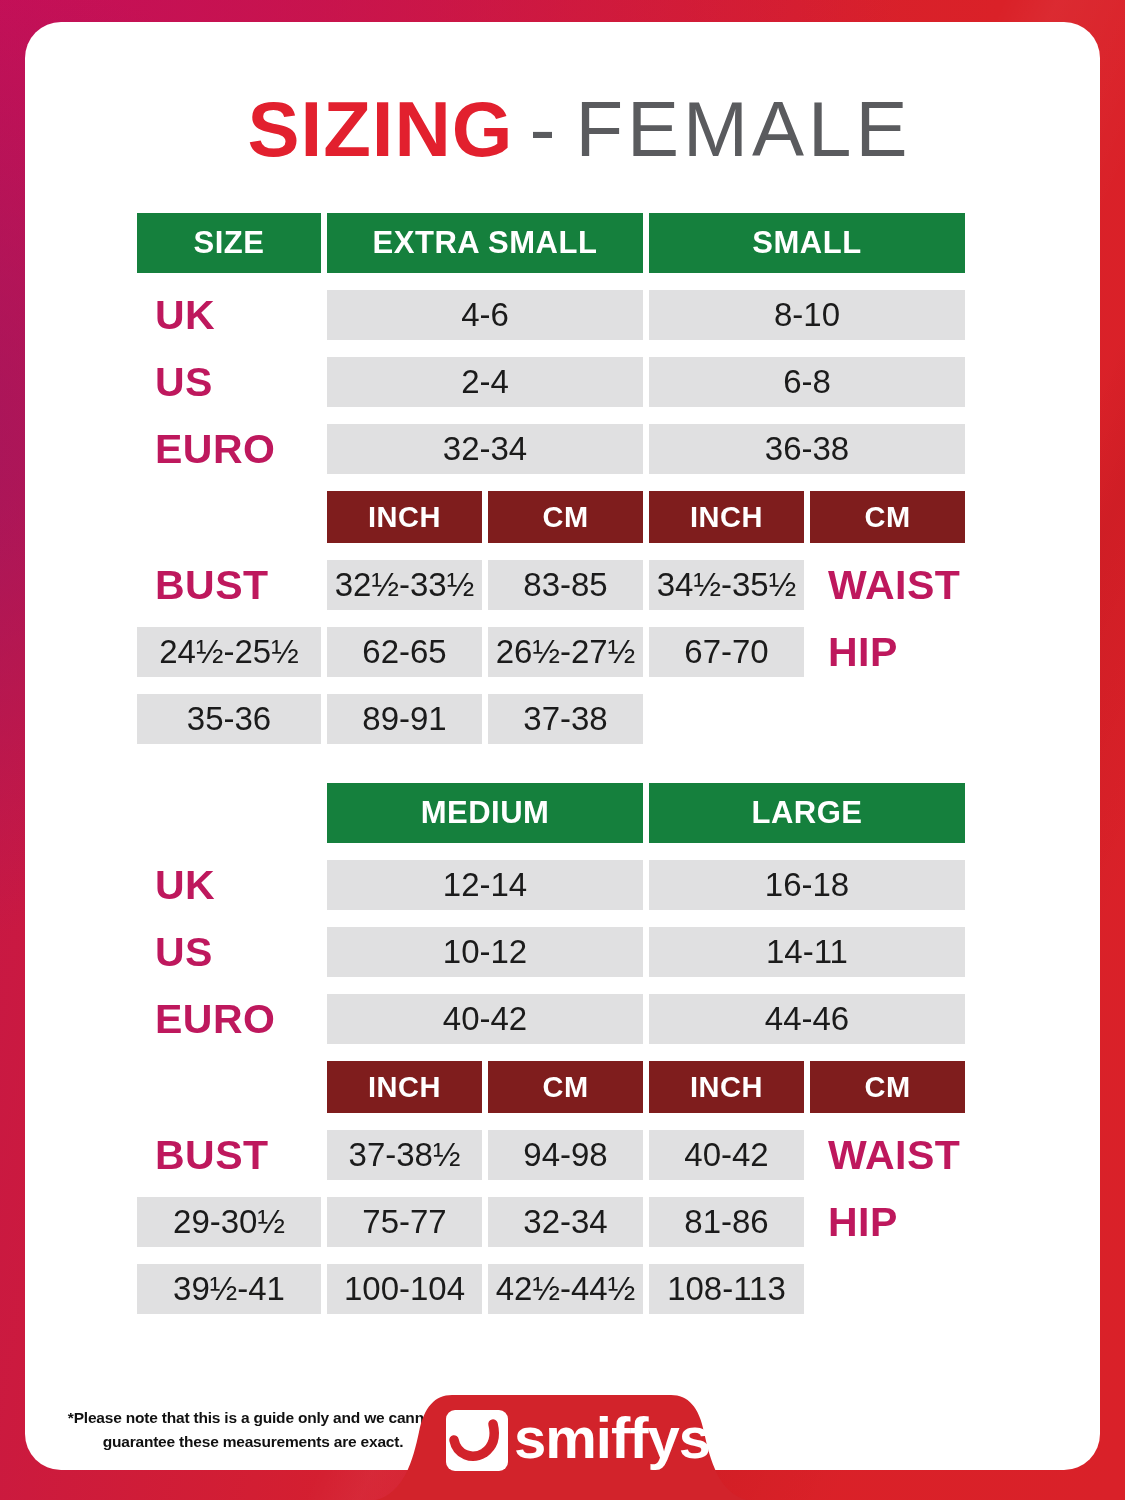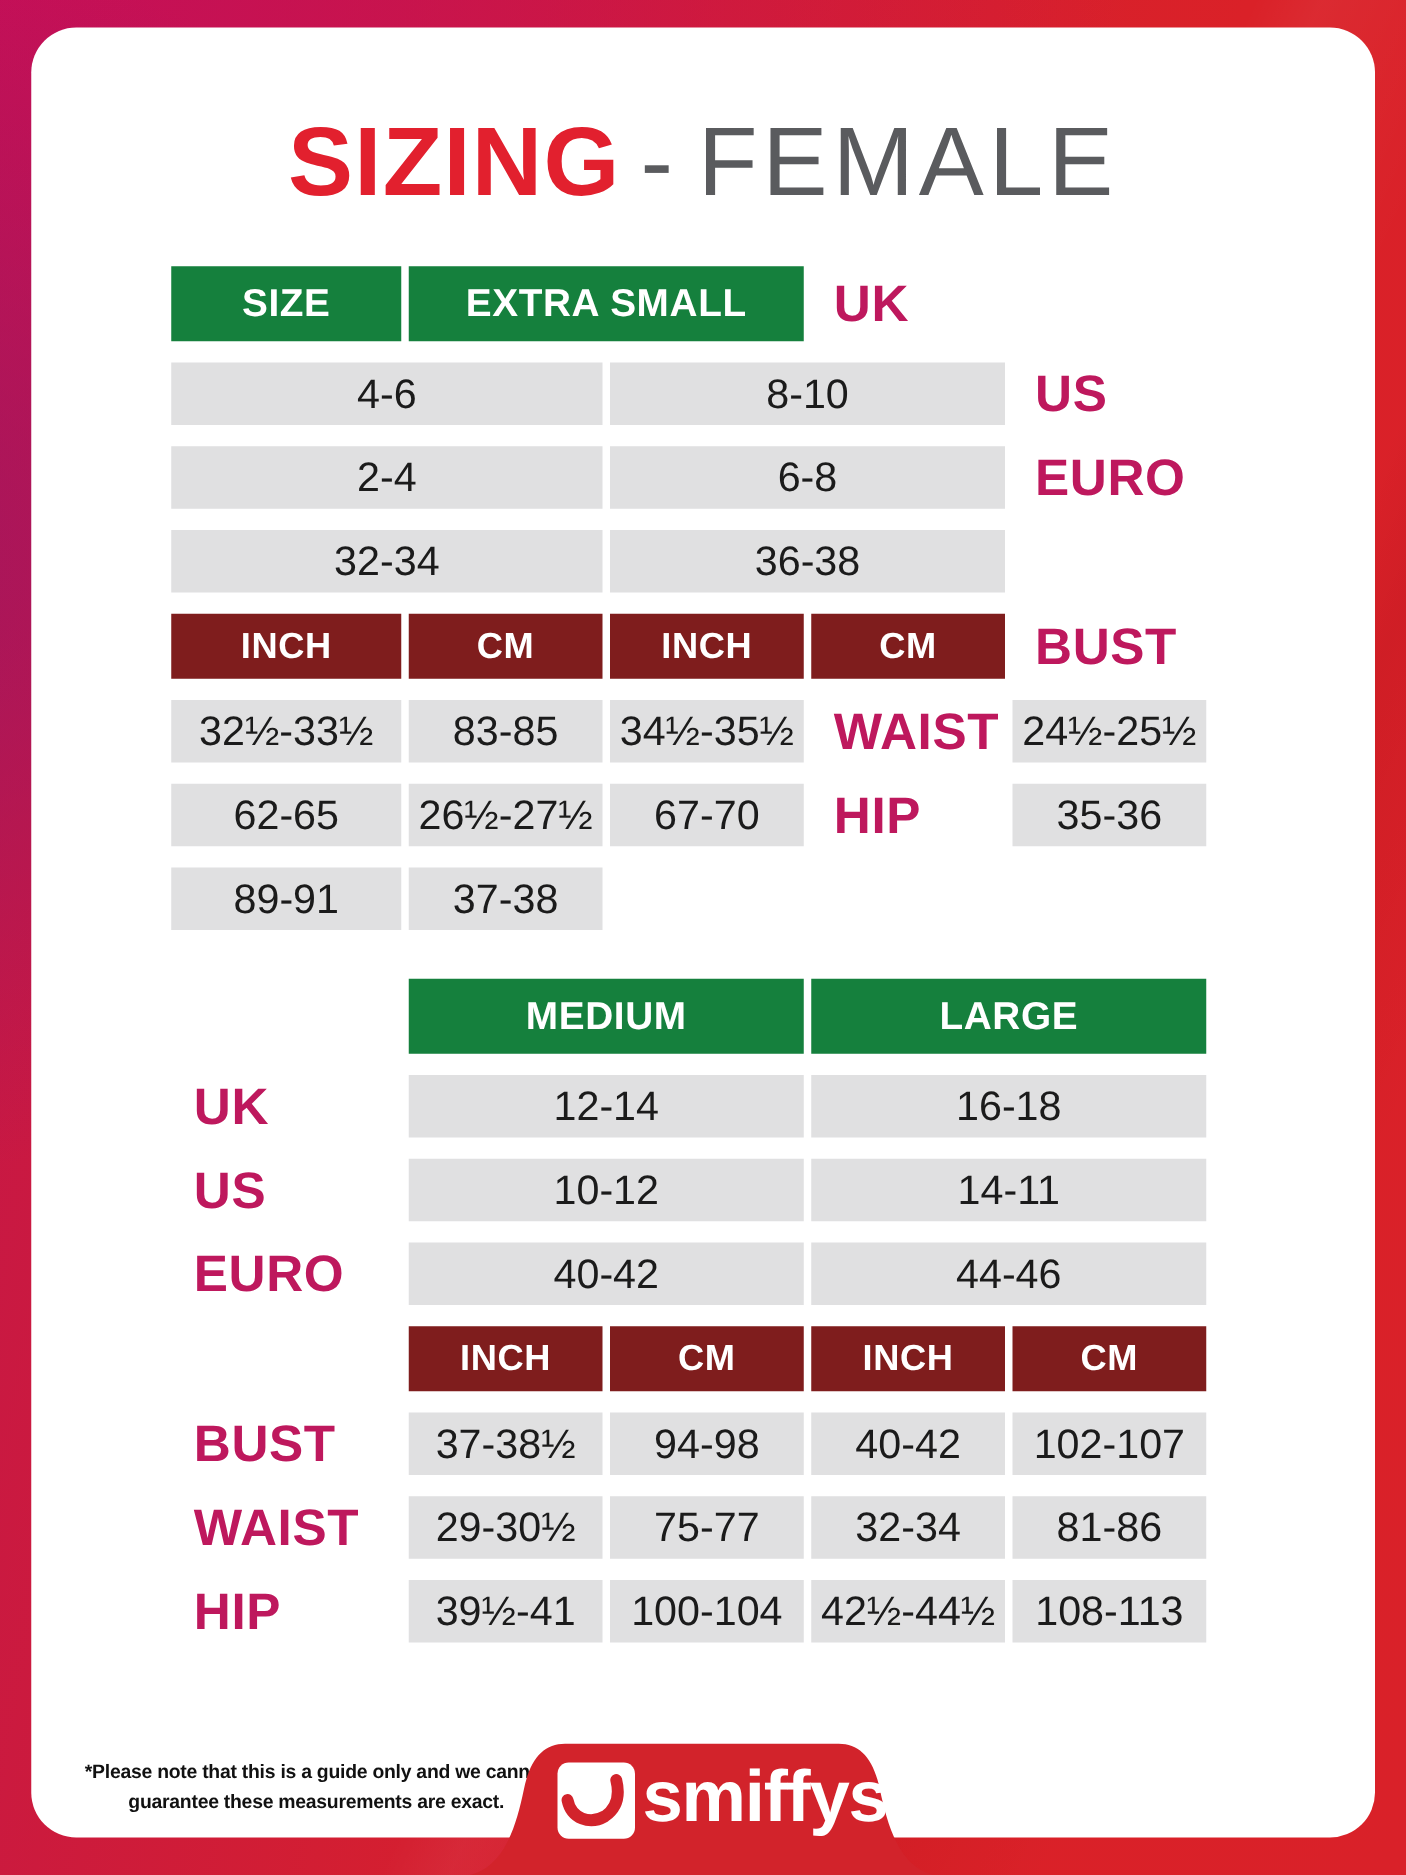--- a/index.html
+++ b/index.html
@@ -16,21 +16,21 @@
     background:
       linear-gradient(115deg, transparent 55%, rgba(255,255,255,0.045) 58%, transparent 66%),
       linear-gradient(115deg, transparent 70%, rgba(120,0,10,0.10) 74%, transparent 84%);
     pointer-events:none;
   }
   .card {
     position:absolute; left:25px; top:22px; width:1075px; height:1448px;
     background:#ffffff; border-radius:36px;
   }
   .title {
-    position:absolute; left:0; top:62px; width:100%;
+    position:absolute; left:17px; top:62px; width:100%;
     text-align:center; font-size:78px; white-space:nowrap;
   }
   .title .brand { color:#e2202e; font-weight:bold; letter-spacing:1px; }
   .title .sep   { color:#5a5b5e; font-weight:normal; margin:0 20px 0 16px; }
   .title .cat   { color:#5a5b5e; font-weight:normal; letter-spacing:4px; }
 
   .sizing-table {
     position:absolute; left:112px;
     display:grid;
     grid-template-columns:184px 155px 155px 155px 155px;
@@ -86,20 +86,21 @@
 
   <div class="card">
 
     <div class="title">
       <span class="brand">SIZING</span><span class="sep">-</span><span class="cat">FEMALE</span>
     </div>
 
     <div class="sizing-table t1">
       <div class="h-red">SIZE</div>
       <div class="h-red wide">EXTRA SMALL</div>
+      <div class="h-red wide">SMALL</div>
 
       <div class="row-label">UK</div>
       <div class="cell wide">4-6</div>
       <div class="cell wide">8-10</div>
 
       <div class="row-label">US</div>
       <div class="cell wide">2-4</div>
       <div class="cell wide">6-8</div>
 
       <div class="row-label">EURO</div>
@@ -149,21 +150,20 @@
       <div class="blank"></div>
       <div class="h-gray">INCH</div>
       <div class="h-gray">CM</div>
       <div class="h-gray">INCH</div>
       <div class="h-gray">CM</div>
 
       <div class="row-label">BUST</div>
       <div class="cell">37-38½</div>
       <div class="cell">94-98</div>
       <div class="cell">40-42</div>
-      <div class="cell">102-107</div>
 
       <div class="row-label">WAIST</div>
       <div class="cell">29-30½</div>
       <div class="cell">75-77</div>
       <div class="cell">32-34</div>
       <div class="cell">81-86</div>
 
       <div class="row-label">HIP</div>
       <div class="cell">39½-41</div>
       <div class="cell">100-104</div>

